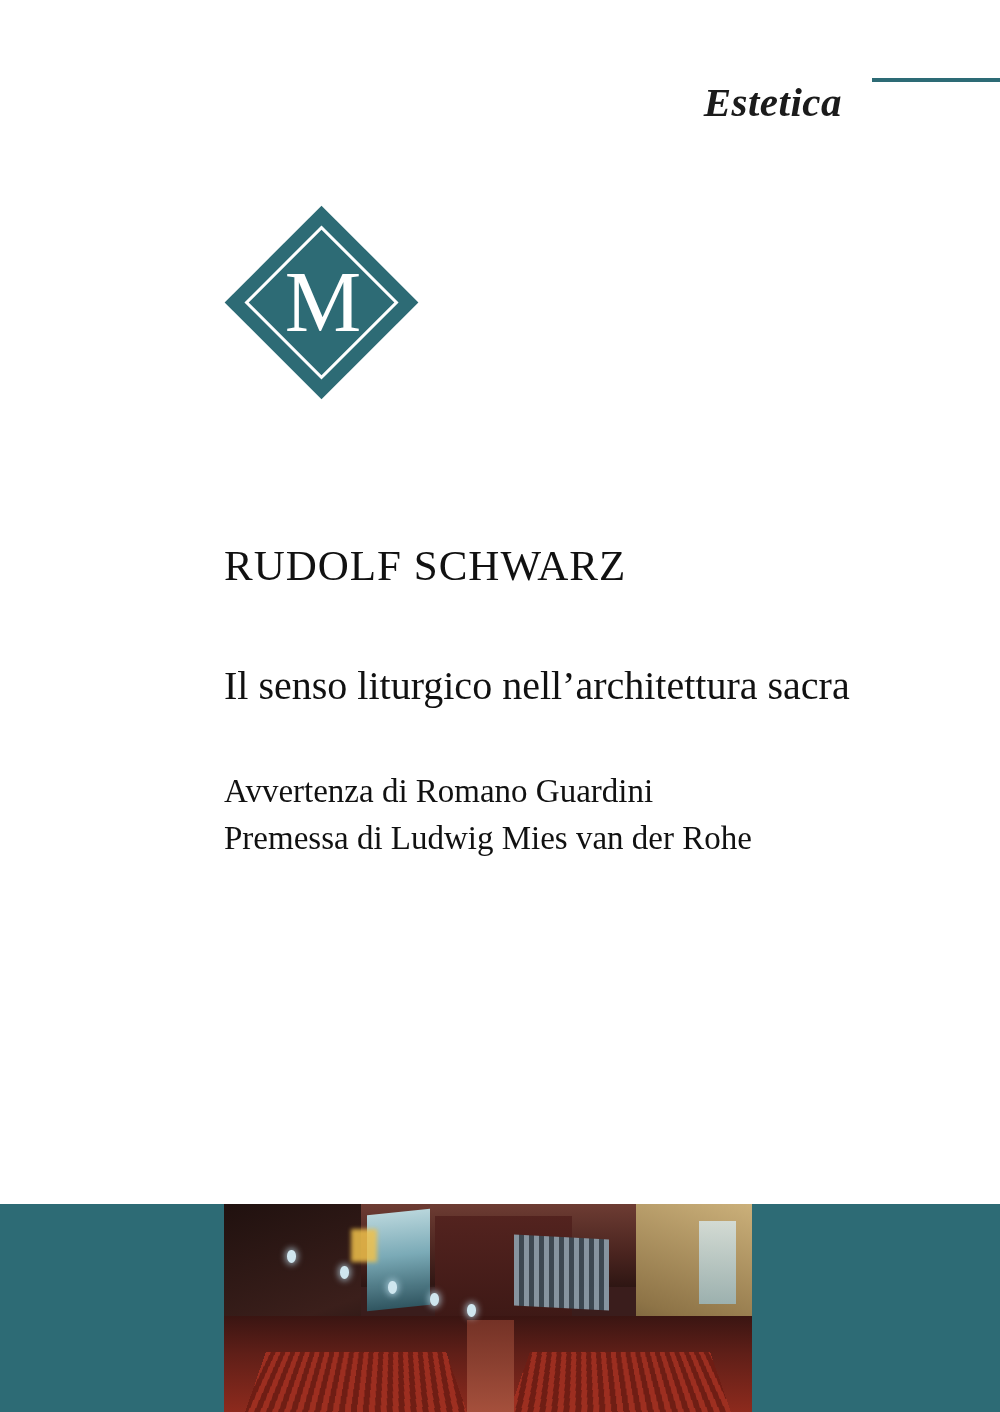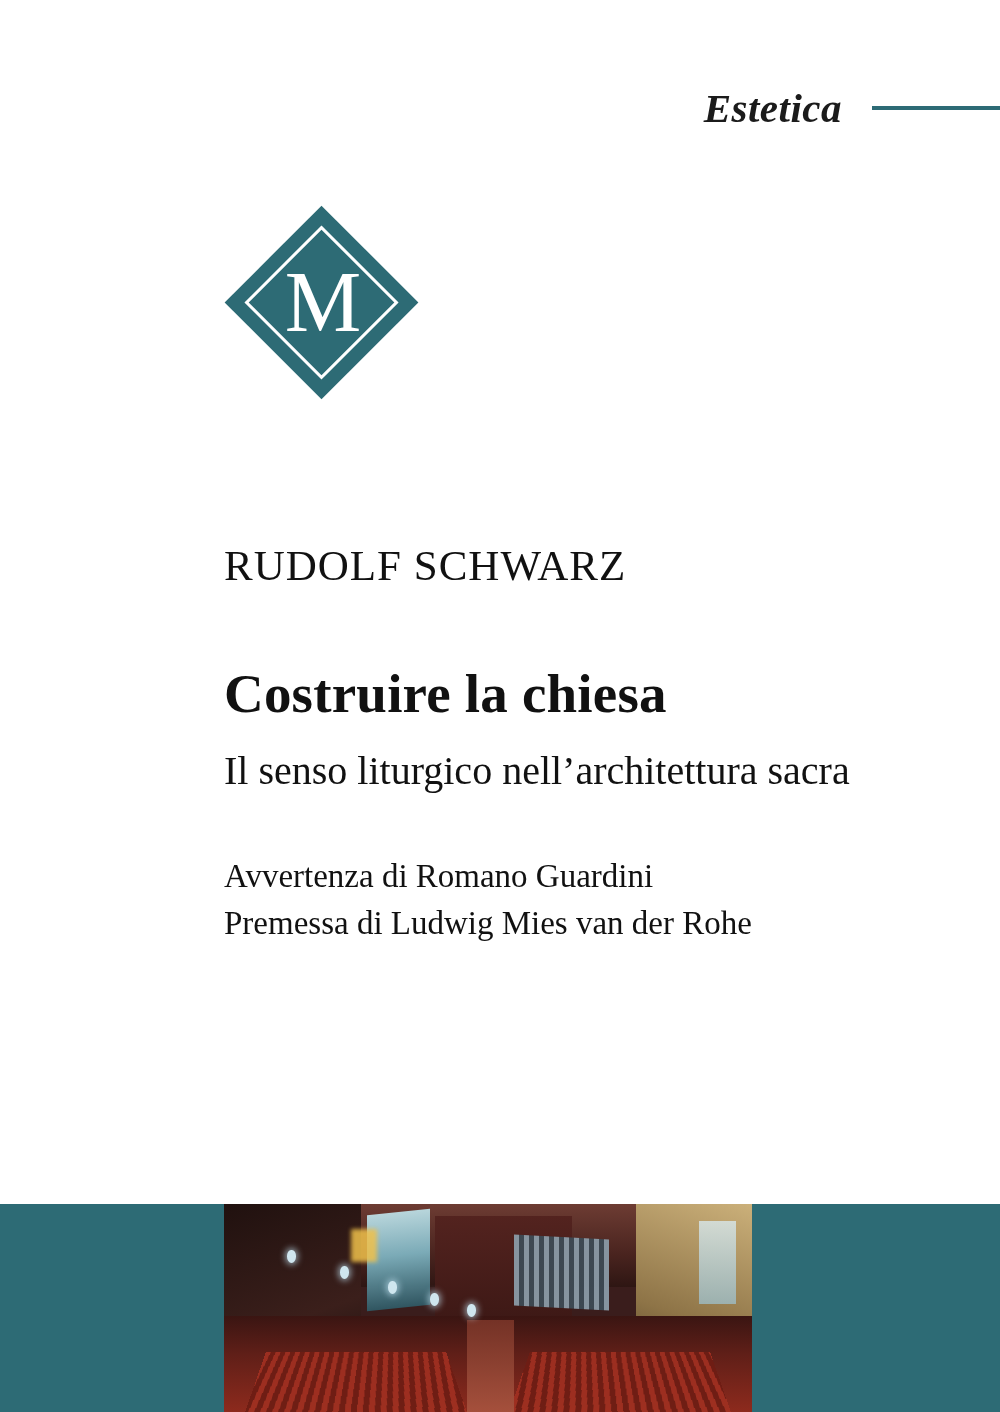--- a/index.html
+++ b/index.html
@@ -22,21 +22,21 @@
   }
 
   
   .series-row {
     position: absolute;
     top: 78px;
     right: 0;
     left: 0;
     height: 60px;
     display: flex;
-    align-items: center;
+    align-items: flex-start;
     justify-content: flex-end;
   }
   .series-name {
     font-family: "Liberation Serif", serif;
     font-weight: bold;
     font-style: italic;
     font-size: 41px;
     color: #1b1b1b;
     letter-spacing: 0.5px;
   }
@@ -277,21 +277,20 @@
   </div>
 
   <div class="mark">
     <div class="diamond-outer"></div>
     <div class="diamond-inner"></div>
     <div class="mark-letter">M</div>
   </div>
 
   <div class="text-block">
     <div class="author">Rudolf Schwarz</div>
-    <div class="title">Costruire la chiesa</div>
     <div class="subtitle">Il senso liturgico nell’architettura sacra</div>
     <div class="credit">Avvertenza di Romano Guardini</div>
     <div class="credit">Premessa di Ludwig Mies van der Rohe</div>
   </div>
 
 
   <div class="bottom-band">
     <div class="photo">
       <div class="ceiling"></div>
       <div class="left-wall"></div>

